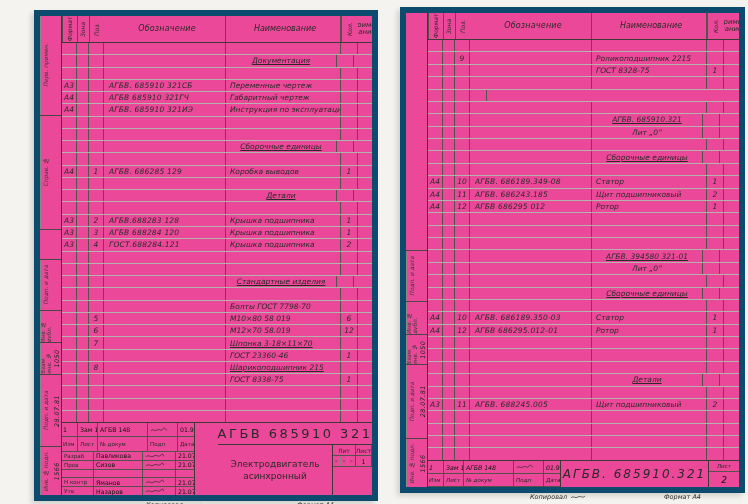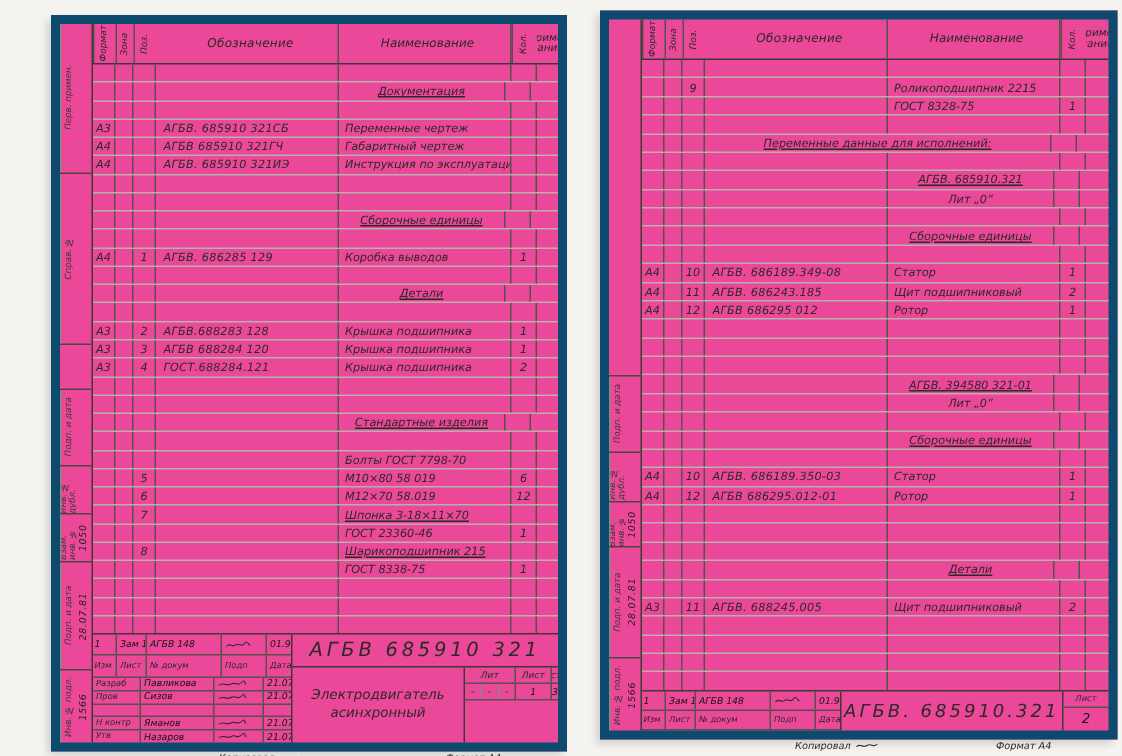--- a/index.html
+++ b/index.html
@@ -40,21 +40,21 @@
   .c-z{width:11px;flex:none;}
   .c-p{width:14px;justify-content:center;flex:none;}
   .c-o{width:116px;padding-left:5px;flex:none;letter-spacing:.2px;}
   .c-n{width:110px;padding-left:4px;flex:none;}
   .c-k{width:16px;justify-content:center;flex:none;}
   .c-r{flex:1;}
   .trow.c .c-n{justify-content:center;padding-left:0;}
   .trow.u .c-n{text-decoration:underline;font-style:italic;}
   .trow.span .c-n{width:230px;justify-content:center;padding-left:0;}
   
-  .tblock{height:72px;border-top:1.5px solid #3c3a37;display:flex;flex:none;font-style:italic;}
+  .tblock{height:72px;border-top:1.5px solid #3c3a37;display:flex;flex:none;gap:23px;}
   .tb-left{width:132px;border-right:1px solid #3c3a37;display:flex;flex-direction:column;flex:none;}
   .tbrow{flex:1;display:flex;border-bottom:1px solid #55524e;min-height:0;font-size:5.6px;align-items:stretch;}
   .tb-left .tbrow:last-child,.roles .tbrow:last-child{border-bottom:none;}
   .tc{border-right:1px solid #55524e;display:flex;align-items:center;overflow:hidden;
       white-space:nowrap;padding-left:2px;min-height:0;}
   .tc:last-child{border-right:none;}
   .w-izm{width:14px;padding-left:1px;}
   .w-list{width:17px;}
   .w-doc{width:47px;}
   .w-podp{width:27px;}
@@ -611,21 +611,20 @@
             <div class="cell c-o"></div>
             <div class="cell c-n"></div>
             <div class="cell c-k"></div>
             <div class="cell c-r"></div>
           </div>
           <div class="trow span u">
             <div class="cell c-f"></div>
             <div class="cell c-z"></div>
             <div class="cell c-p"></div>
 
-            <div class="cell c-n">Переменные данные для исполнений:</div>
             <div class="cell c-k"></div>
             <div class="cell c-r"></div>
           </div>
           <div class="trow">
             <div class="cell c-f"></div>
             <div class="cell c-z"></div>
             <div class="cell c-p"></div>
             <div class="cell c-o"></div>
             <div class="cell c-n"></div>
             <div class="cell c-k"></div>

